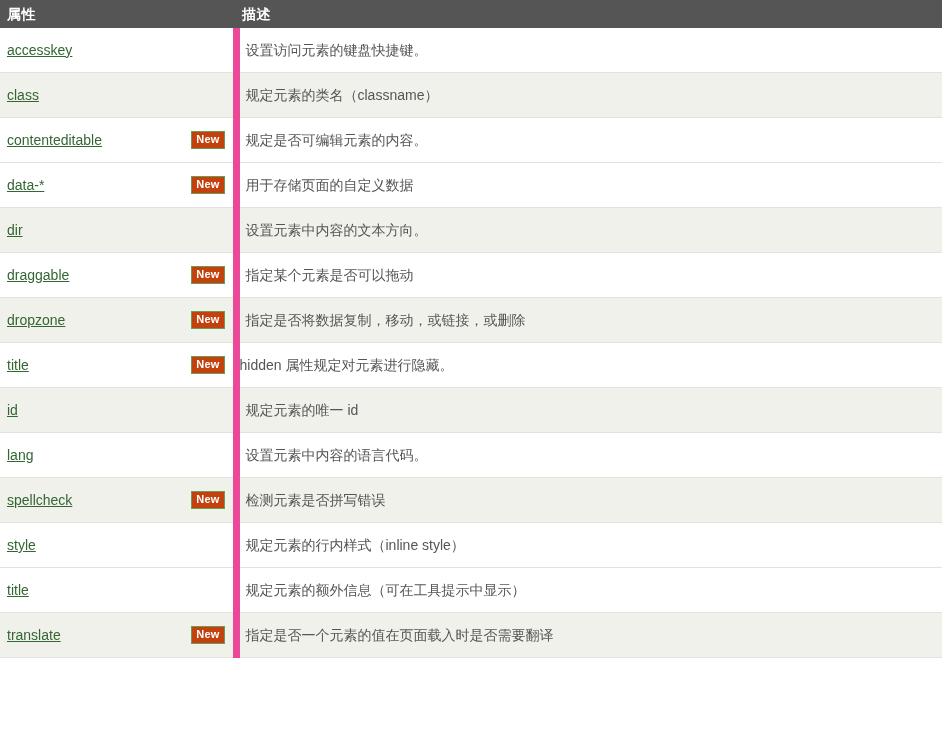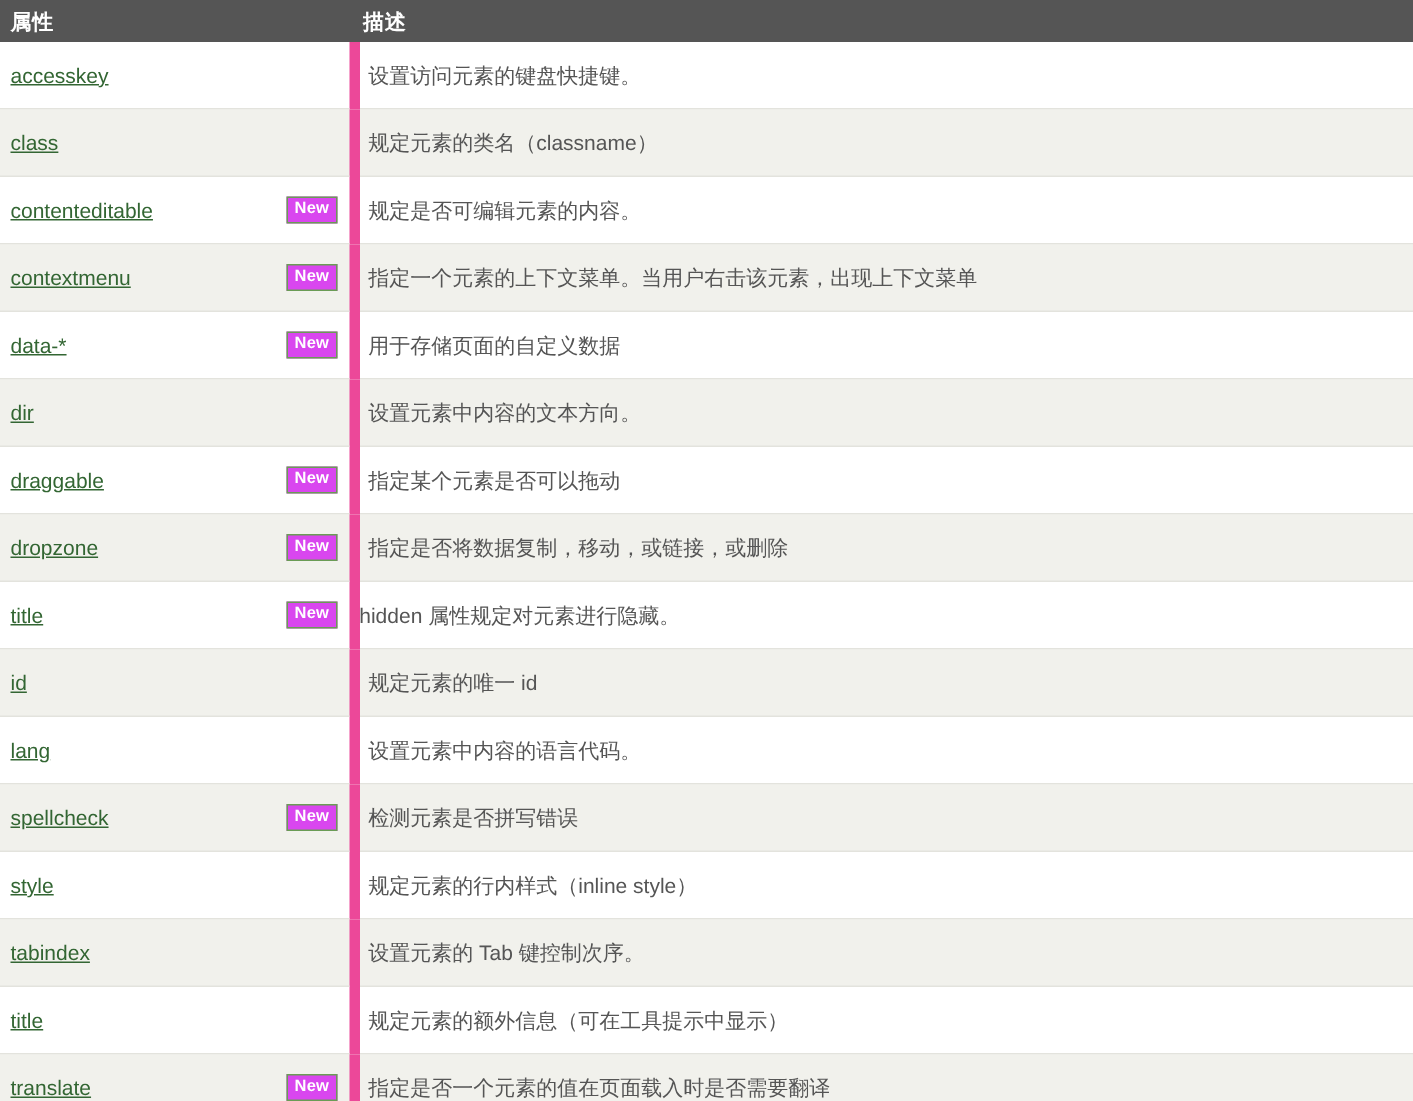--- a/index.html
+++ b/index.html
@@ -76,21 +76,21 @@
   }
   .attr-link {
     color: #336633;
     text-decoration: underline;
     font-size: 14px;
     font-family: "Liberation Sans", "DejaVu Sans", sans-serif;
     cursor: pointer;
   }
   .badge-new {
     display: inline-block;
-    background: #d946ef;
+    background: #c2410c;
     border: 1px solid #6a9c55;
     color: #ffffff;
     font-weight: bold;
     font-size: 11px;
     line-height: 13px;
     padding: 1px 4px 2px 4px;
     letter-spacing: 0.2px;
     margin-left: 8px;
     flex: 0 0 auto;
   }
@@ -138,29 +138,20 @@
       </tr>
       <tr class="odd">
         <td class="cell-attr">
           <div class="attr-cell-inner">
             <a class="attr-link">contenteditable</a>
             <span class="badge-new">New</span>
           </div>
         </td>
         <td class="cell-desc"><span class="desc-text">规定是否可编辑元素的内容。</span></td>
       </tr>
-      <tr class="even">
-        <td class="cell-attr">
-          <div class="attr-cell-inner">
-            <a class="attr-link">contextmenu</a>
-            <span class="badge-new">New</span>
-          </div>
-        </td>
-        <td class="cell-desc"><span class="desc-text">指定一个元素的上下文菜单。当用户右击该元素，出现上下文菜单</span></td>
-      </tr>
       <tr class="odd">
         <td class="cell-attr">
           <div class="attr-cell-inner">
             <a class="attr-link">data-*</a>
             <span class="badge-new">New</span>
           </div>
         </td>
         <td class="cell-desc"><span class="desc-text">用于存储页面的自定义数据</span></td>
       </tr>
       <tr class="even">
@@ -227,29 +218,20 @@
         <td class="cell-desc"><span class="desc-text">检测元素是否拼写错误</span></td>
       </tr>
       <tr class="odd">
         <td class="cell-attr">
           <div class="attr-cell-inner">
             <a class="attr-link">style</a>
             <span class="badge-spacer"></span>
           </div>
         </td>
         <td class="cell-desc"><span class="desc-text">规定元素的行内样式（inline style）</span></td>
-      </tr>
-      <tr class="even">
-        <td class="cell-attr">
-          <div class="attr-cell-inner">
-            <a class="attr-link">tabindex</a>
-            <span class="badge-spacer"></span>
-          </div>
-        </td>
-        <td class="cell-desc"><span class="desc-text">设置元素的 Tab 键控制次序。</span></td>
       </tr>
       <tr class="odd">
         <td class="cell-attr">
           <div class="attr-cell-inner">
             <a class="attr-link">title</a>
             <span class="badge-spacer"></span>
           </div>
         </td>
         <td class="cell-desc"><span class="desc-text">规定元素的额外信息（可在工具提示中显示）</span></td>
       </tr>

